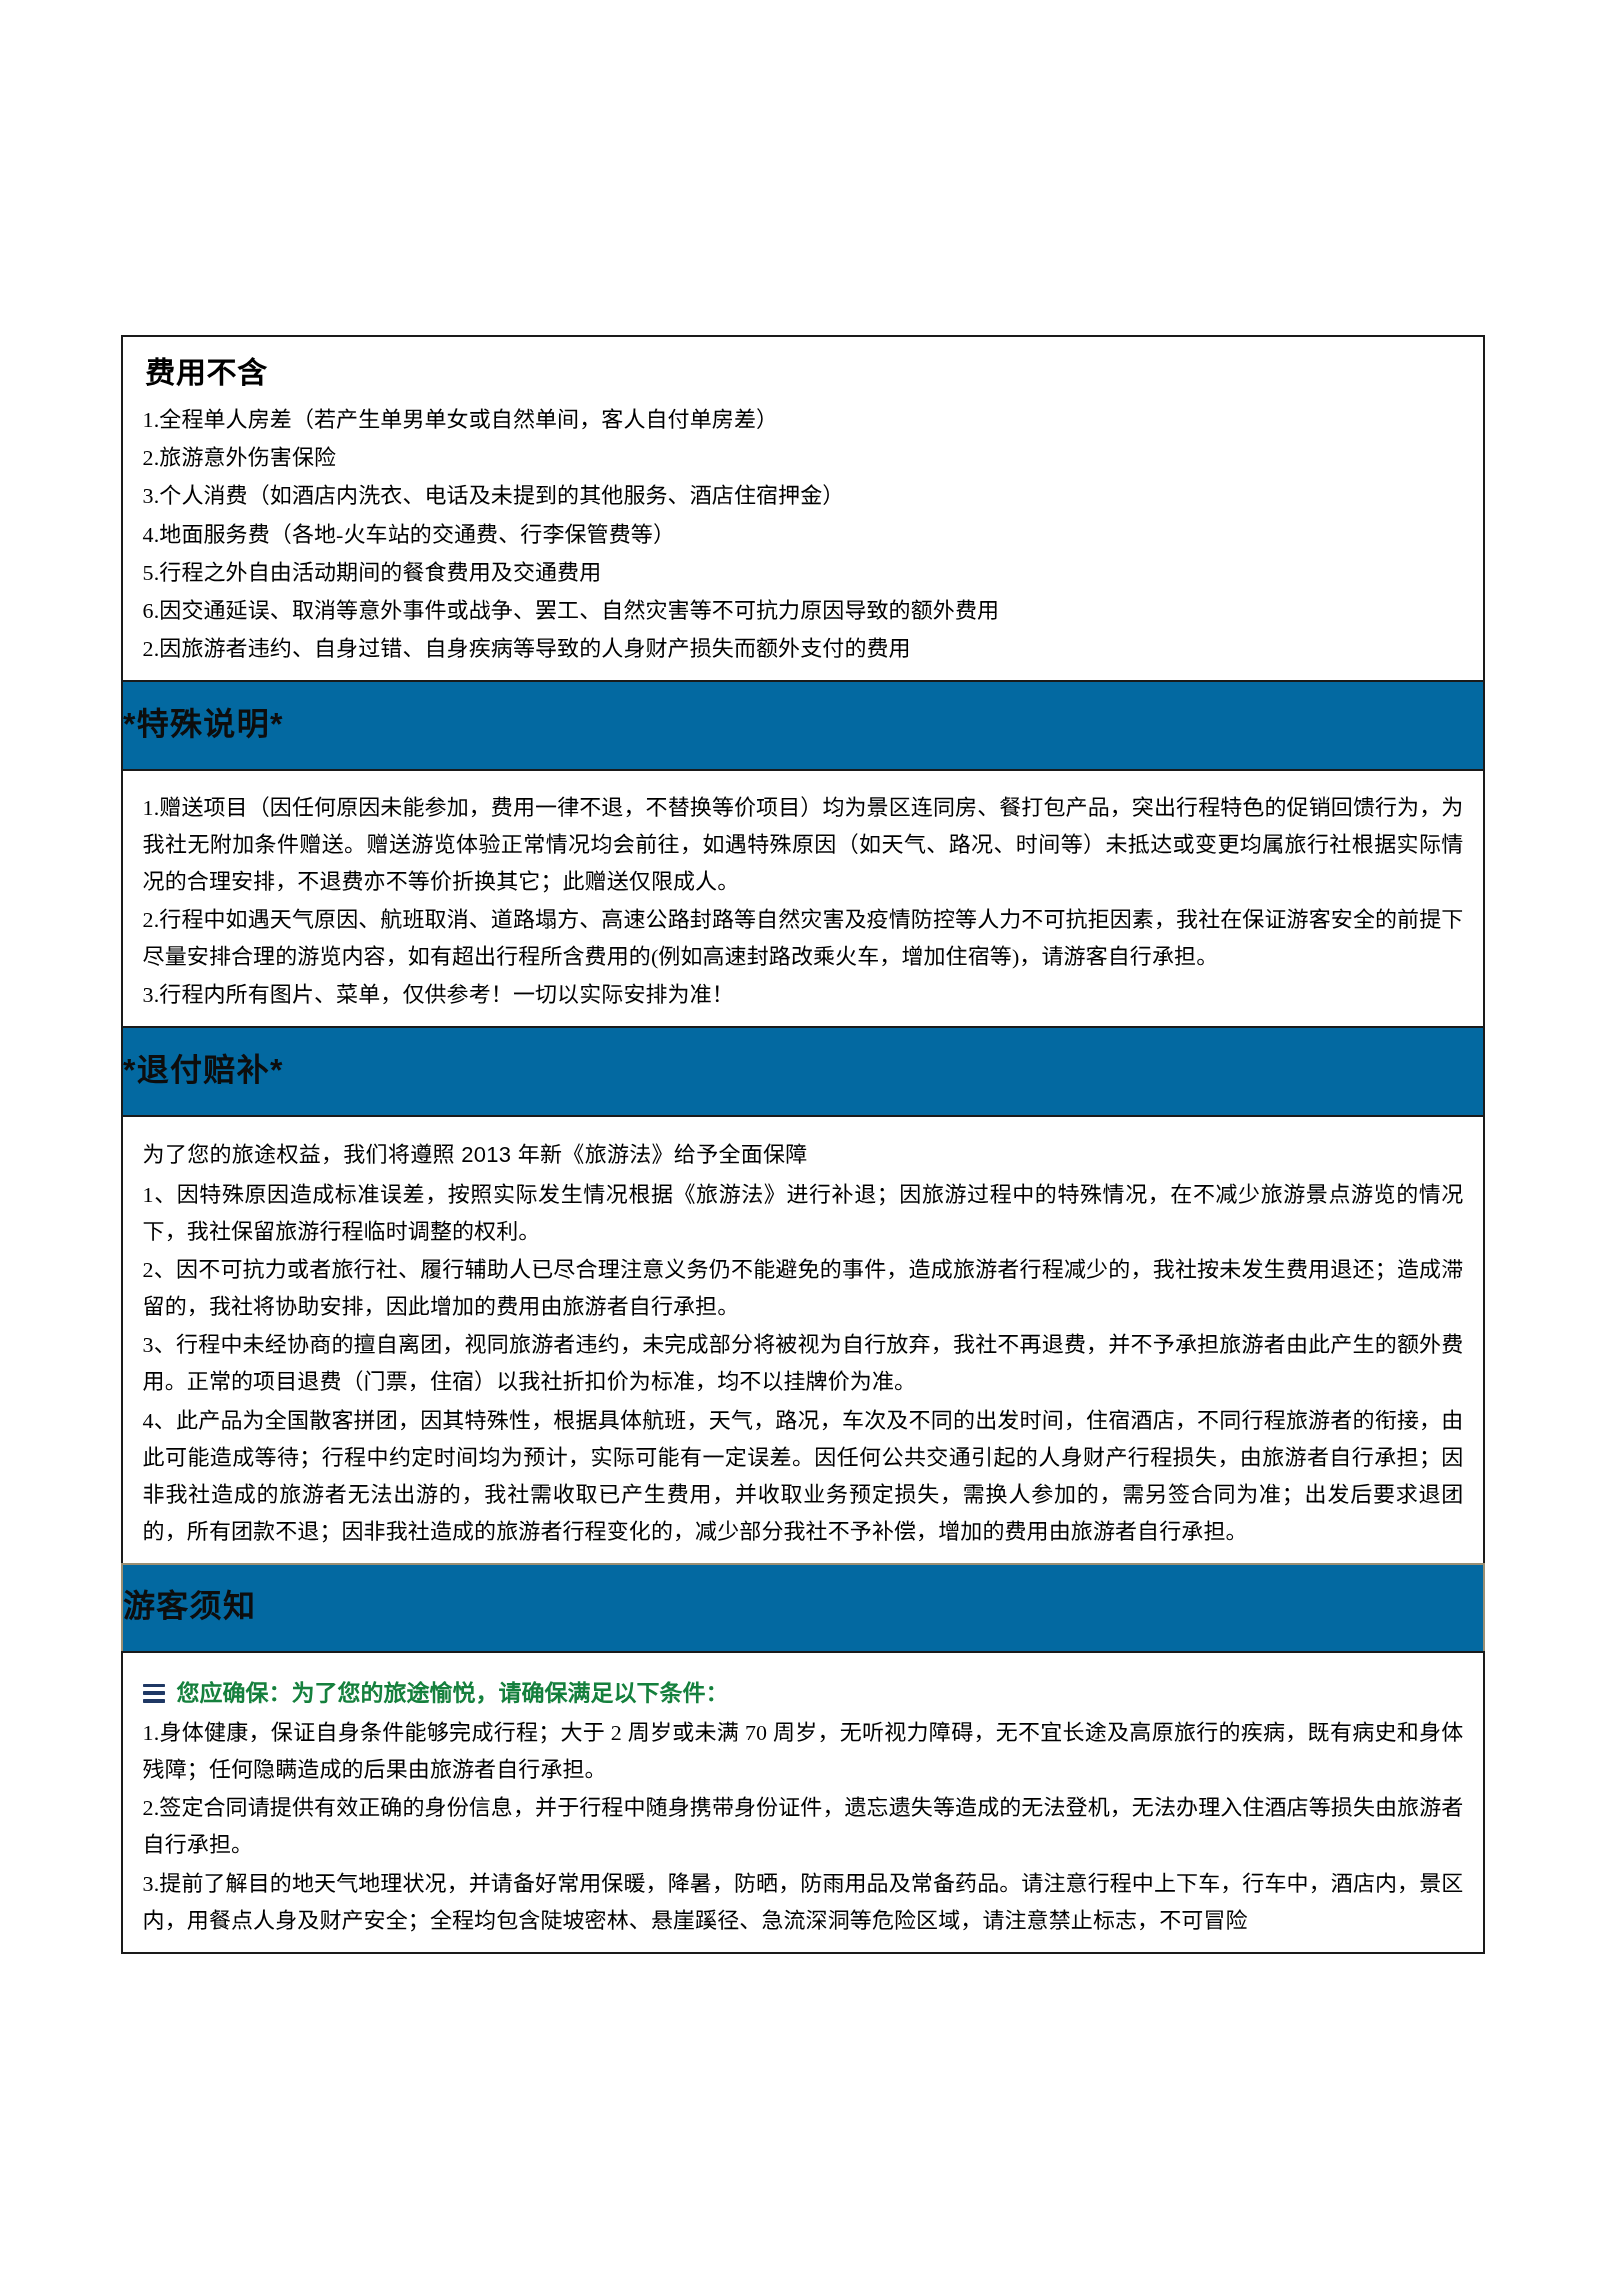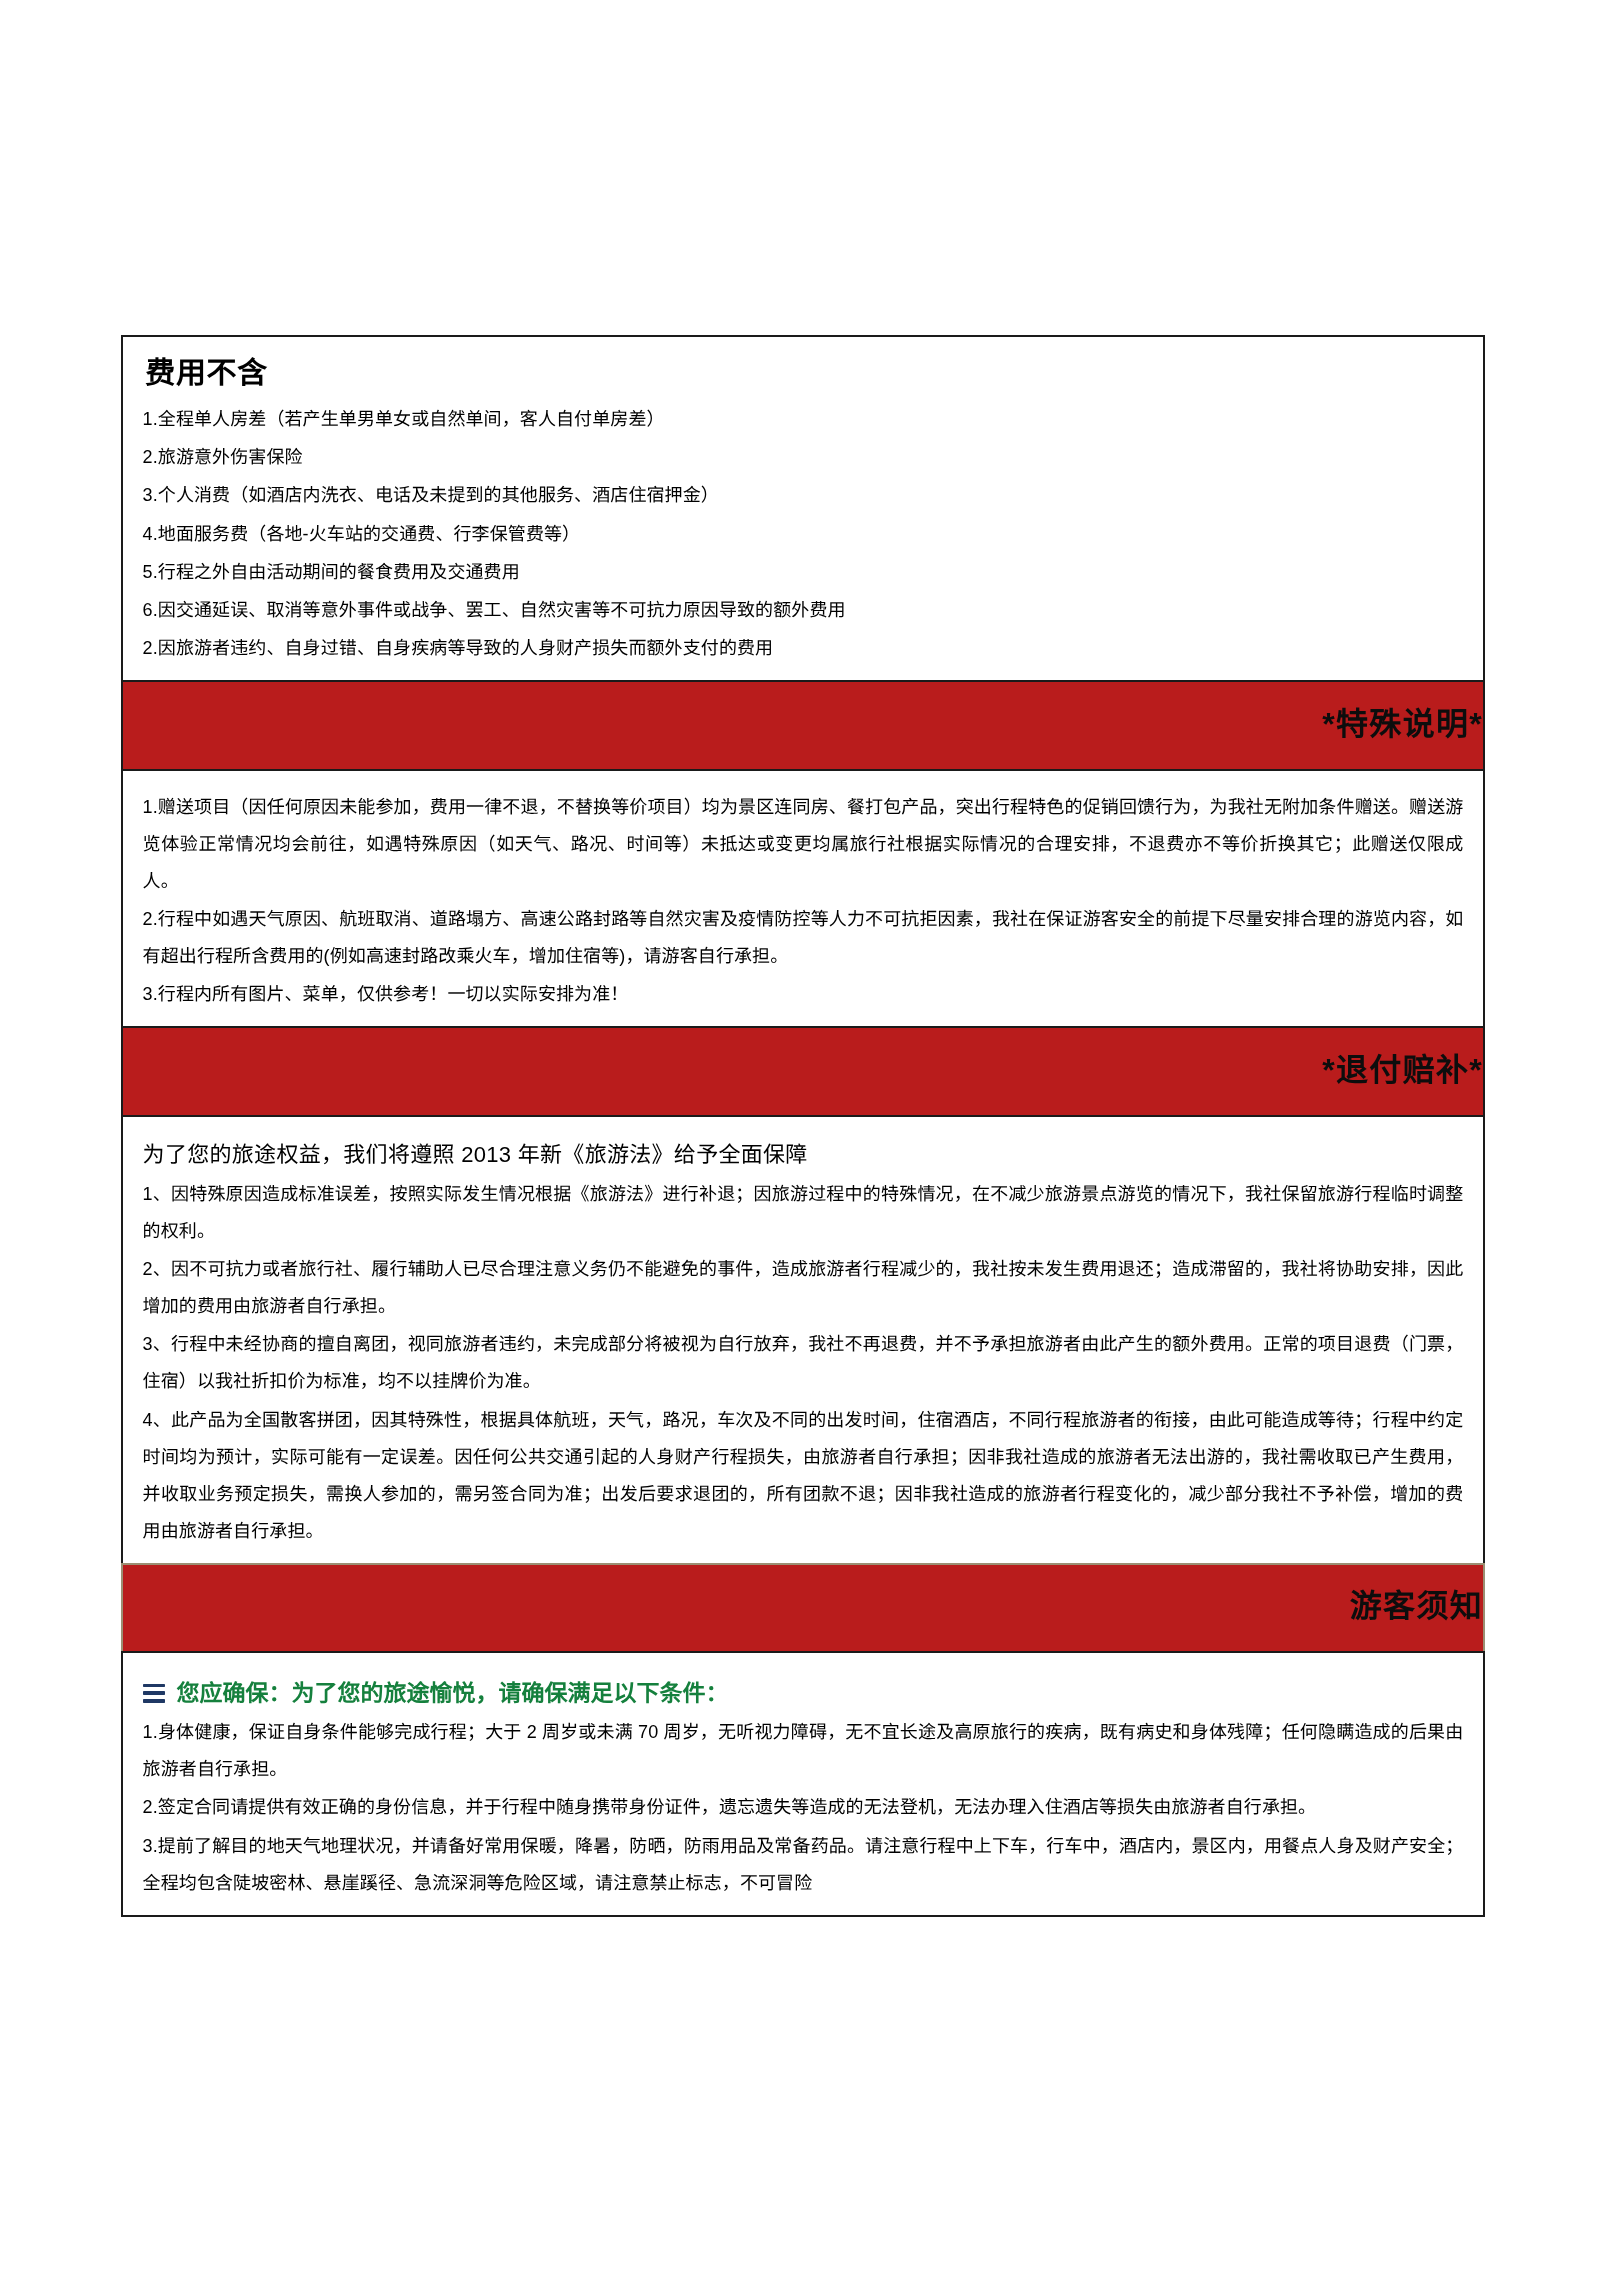--- a/index.html
+++ b/index.html
@@ -40,23 +40,23 @@
     box-sizing: border-box;
     padding: 10.5px 19.6px 13px 19.6px;
   }
   .block.last {
     border-bottom-width: 2px;
   }
 
   .band {
     border: 2px solid #1a1a1a;
     border-bottom-width: 0;
-    background: #b91c1c;
+    background: #0369a1;
     box-sizing: border-box;
-    text-align: right;
+    text-align: left;
     padding: 23.6px 0 26px 0;
   }
   .band.soft {
     border-color: #9b8f73;
     border-width: 2px;
     border-bottom-width: 0;
   }
   .band-title {
     font-size: 32px;
     font-weight: 700;
@@ -67,26 +67,27 @@
 
   .sec-heading {
     font-size: 30px;
     font-weight: 700;
     line-height: 1.25;
     margin: 6.5px 0 9.2px 2.6px;
     letter-spacing: 0.7px;
   }
 
   .line {
-    font-size: 18px;
+    font-size: 22px;
     line-height: 37px;
     letter-spacing: 0.1px;
     margin: 0;
     text-align: justify;
     text-justify: inter-ideograph;
+    font-family: Liberation Serif, serif;
   }
   .line + .line { margin-top: 1.3px; }
 
   .bold-lead {
     font-size: 22px;
     font-weight: 400;
     line-height: 37px;
     margin: 1.3px 0 2.6px 0;
     letter-spacing: 0.3px;
   }

